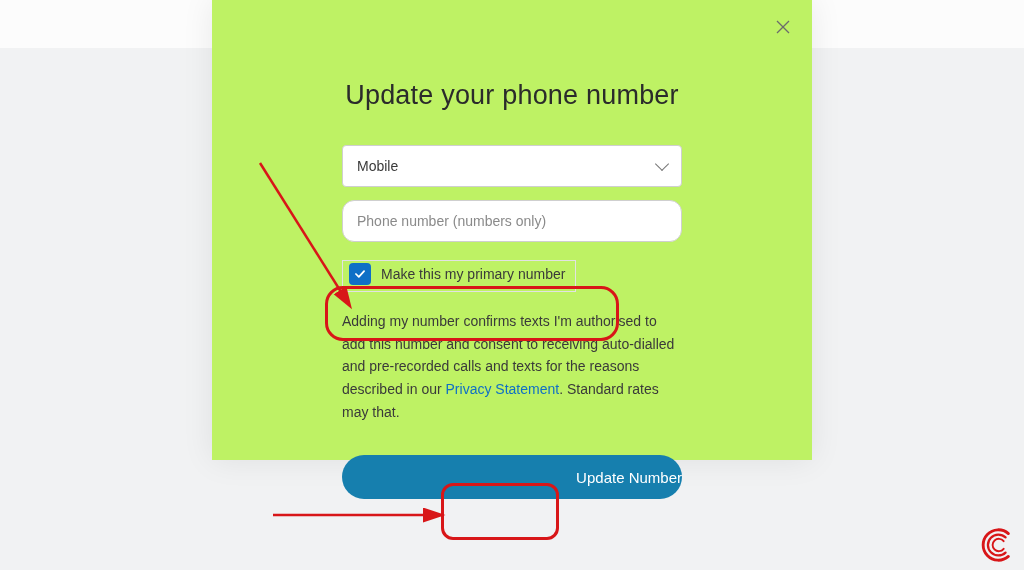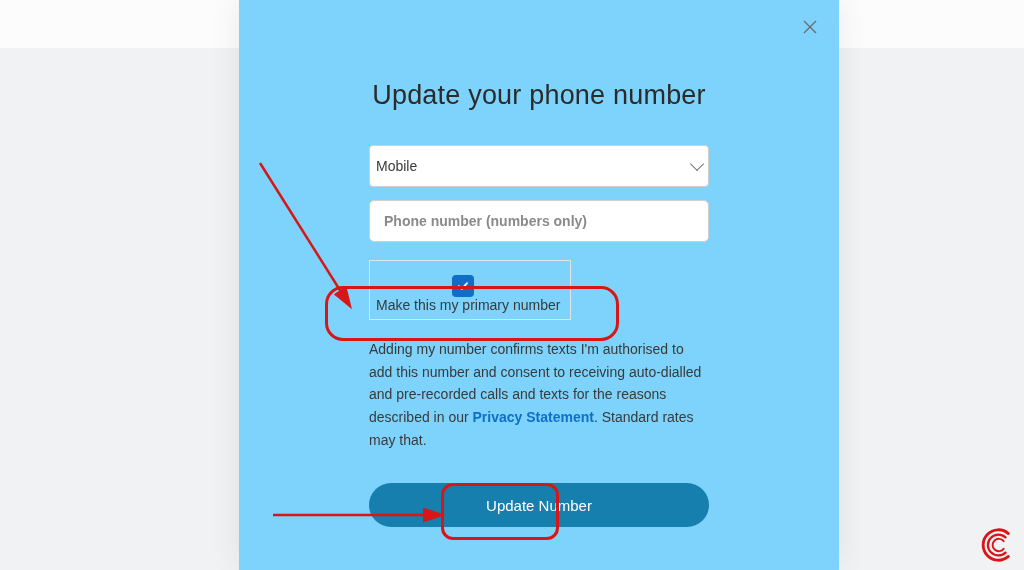--- a/index.html
+++ b/index.html
@@ -17,24 +17,23 @@
       left: 0;
       width: 100%;
       height: 48px;
       background: rgba(255,255,255,0.75);
     }
     .modal {
       position: absolute;
       top: 0;
       left: 212px;
       width: 600px;
-      height: 570px;
-      background: #7dd3fc;
+      height: 460px;
+      background: #bef264;
       box-shadow: 0 0 30px rgba(0,0,0,0.08);
-      margin-left: 27px;
     }
     .close-icon {
       position: absolute;
       top: 18px;
       right: 20px;
       width: 18px;
       height: 18px;
       cursor: pointer;
       color: #6c6c6c;
     }
@@ -61,53 +60,51 @@
     }
     .select-box {
       width: 100%;
       height: 42px;
       border: 1px solid #cfcfcf;
       border-radius: 4px;
       background: #fff;
       display: flex;
       align-items: center;
       justify-content: space-between;
-      padding: 0 6px;
+      padding: 0 14px;
       cursor: pointer;
       margin-bottom: 13px;
     }
     .select-box span { font-size: 14px; color: #3a3a3a; }
     .chev {
       width: 10px; height: 10px;
       border-right: 1px solid #777;
       border-bottom: 1px solid #777;
       transform: rotate(45deg);
       margin-top: -4px;
     }
     .text-input {
       width: 100%;
       height: 42px;
       border: 1px solid #cfcfcf;
-      border-radius: 5px;
+      border-radius: 12px;
       padding: 0 14px;
       font-size: 14px;
       color: #333;
       outline: none;
       margin-bottom: 18px;
-      font-weight: bold;
     }
     .text-input::placeholder { color: #8a8a8a; }
     .check-row {
       display: flex;
       align-items: center;
       border: 1px solid #e2e2e2;
-      padding: 14px 10px 6px 6px;
+      padding: 2px 10px 6px 6px;
       width: fit-content;
       margin-bottom: 18px;
-      flex-direction: column;
     }
     .checkbox {
       width: 22px;
       height: 22px;
       background: #0f6fc6;
       border-radius: 4px;
       display: flex;
       align-items: center;
       justify-content: center;
       margin-right: 10px;
@@ -119,34 +116,35 @@
       color: #3a3a3a;
     }
     .disclaimer {
       font-size: 14px;
       line-height: 1.62;
       color: #3a3a3a;
       margin-bottom: 32px;
     }
     .disclaimer a {
       color: #0f6fc6;
-      font-weight: 700;
+      font-weight: 400;
       text-decoration: none;
       cursor: pointer;
     }
     .primary-btn {
       width: 100%;
       height: 44px;
       background: #167fae;
       border: none;
       border-radius: 22px;
       color: #ffffff;
       font-size: 15px;
       font-weight: 500;
       cursor: pointer;
+      text-align: right;
     }
     
     .annot {
       position: absolute;
       border: 3px solid #d81618;
       border-radius: 12px;
       pointer-events: none;
     }
     .annot.big-box { border-radius: 18px; }
     .arrow-svg {

